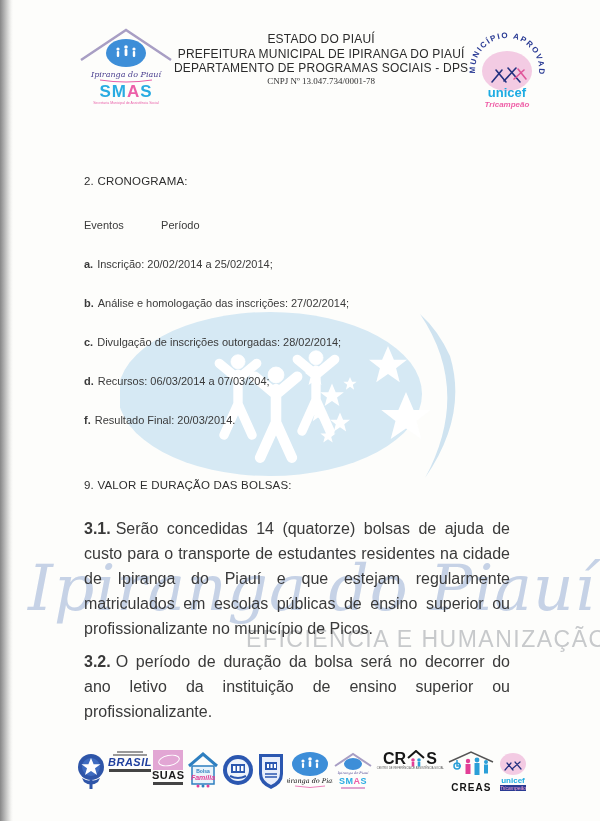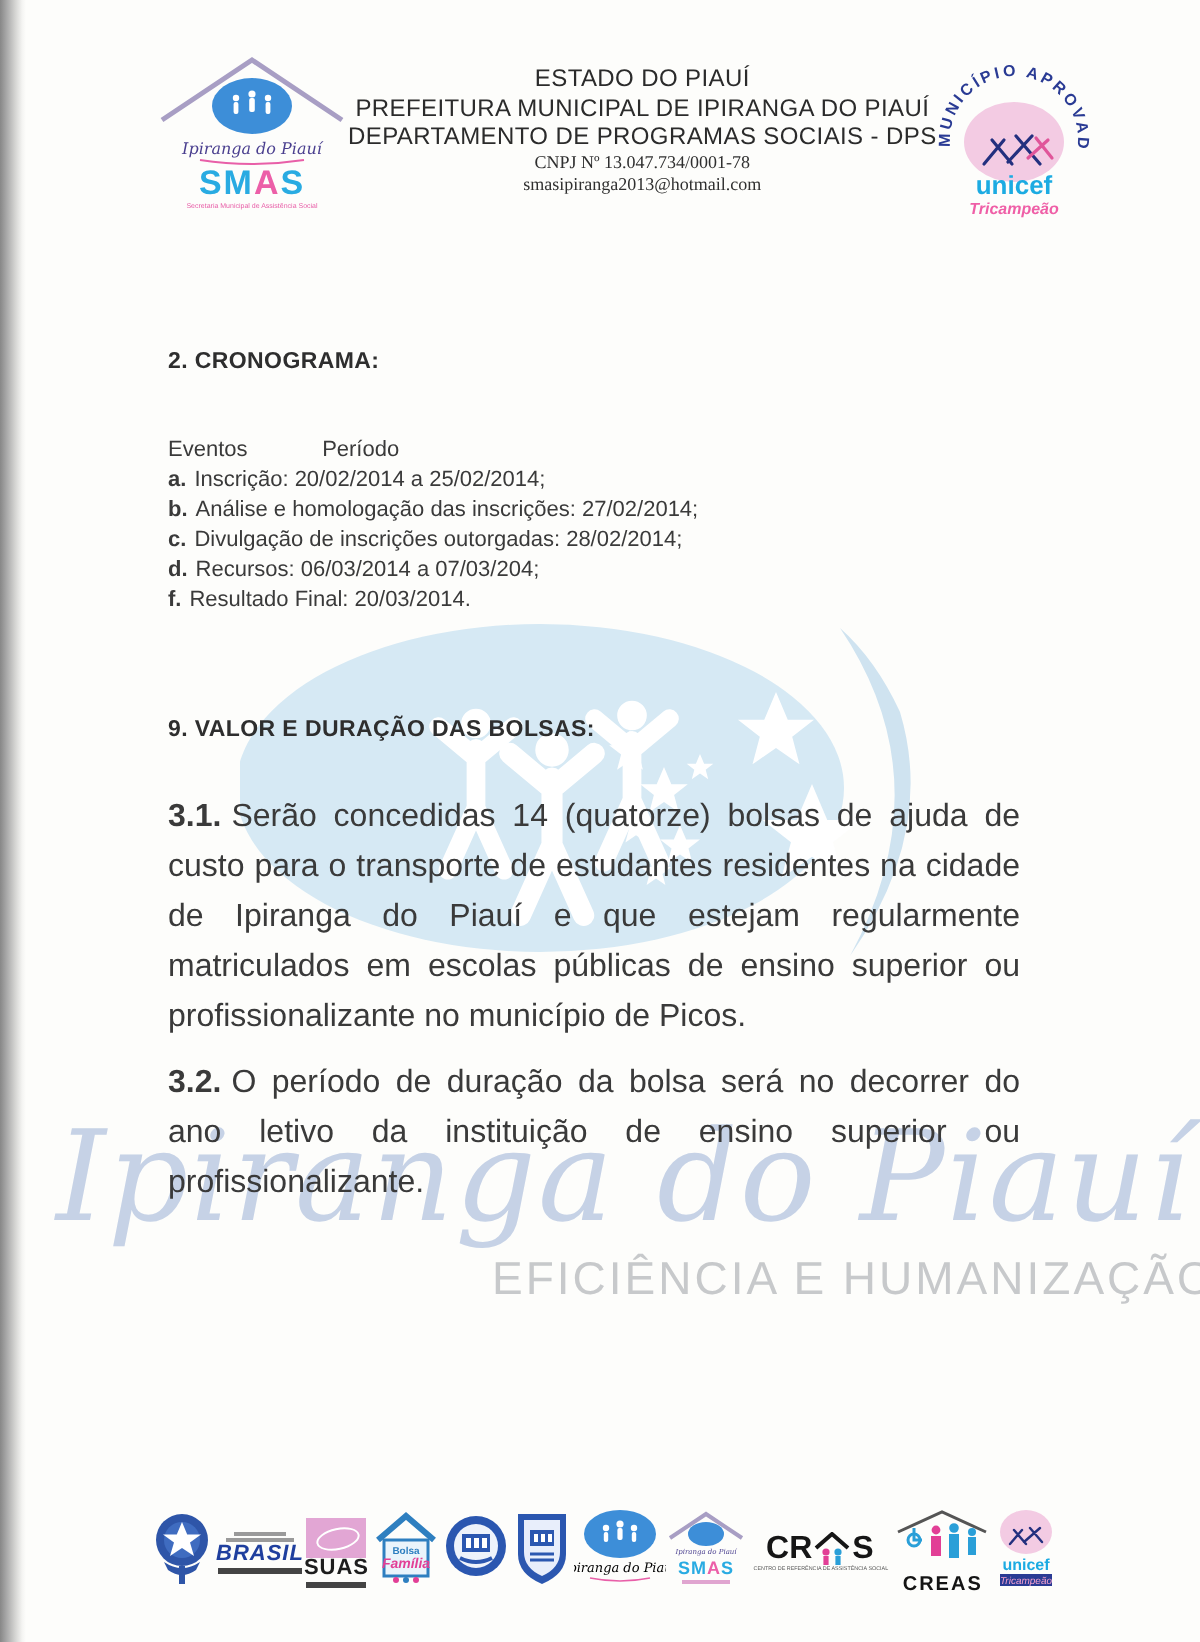--- a/index.html
+++ b/index.html
@@ -27,34 +27,34 @@
   
   .hdr { position:absolute; left:78px; top:26px; width:444px; display:flex; align-items:flex-start; z-index:2; }
   .hdr-center { flex:1; text-align:center; padding-top:6px; }
   .hdr-line { font-size:12px; line-height:14.5px; color:#2b2b2b; letter-spacing:.2px; white-space:nowrap; }
   .hdr-small { font-family:"Liberation Serif", serif; font-size:9px; line-height:11px; color:#2f2f2f; white-space:nowrap; }
   .hdr-small.addr { font-size:9.5px; }
   .logo-box { width:96px; flex:0 0 auto; }
   .logo-box.seal { width:78px; }
   
   .doc-body { position:absolute; left:84px; top:173px; width:426px; z-index:2; color:#3a3a3a; }
-  .sec-title { font-size:11.5px; font-weight:bold; line-height:16px; color:#2e2e2e; letter-spacing:.2px; }
+  .sec-title { font-size:11.5px; font-weight:normal; line-height:16px; color:#2e2e2e; letter-spacing:.2px; }
   .cols { margin-top:29px; font-size:11px; line-height:15px; }
   .cols .col-a { display:inline-block; width:74px; }
-  .item { font-size:11px; line-height:15px; }
+  .item { margin-top:24px; font-size:11px; line-height:15px; }
   .item:first-of-type { }
   .item b { margin-right:4px; }
   .sec-title.three { margin-top:49px; }
   .para { margin-top:23px; font-size:16px; line-height:25px; text-align:justify; }
   .para.last { margin-top:8px; }
   .para b { margin-right:5px; }
   
   .ftr {
     position:absolute; left:74px; top:750px; width:454px; height:52px; z-index:2;
-    display:flex; align-items:center; justify-content:space-between;
+    display:flex; justify-content:space-between;
   }
   .flogo { position:relative; text-align:center; line-height:1; flex:0 0 auto; }
   .microbar { background:#444; height:3px; margin:1px auto 0; }
   .gflabel { font-size:11px; font-weight:bold; font-style:italic; color:#1f3f9e; letter-spacing:.5px; }
   .tinygray { width:26px; height:2px; background:#9a9a9a; margin:1px auto; }
   .suas-top { width:30px; height:20px; background:#e2a6d4; margin:0 auto; position:relative; }
   .suas-top:after { content:""; position:absolute; left:5px; top:5px; width:20px; height:9px;
      border:1.5px solid #fff; border-radius:50%; transform:rotate(-12deg); }
   .suas-label { font-size:11px; font-weight:bold; color:#1d1d1d; letter-spacing:.5px; }
   .script { font-family:"DejaVu Serif", serif; font-style:italic; }
@@ -120,21 +120,20 @@
         <text x="48" y="71" text-anchor="middle" font-size="17" font-weight="bold" letter-spacing="1"><tspan fill="#29abe2">SM</tspan><tspan fill="#ec5fa8">A</tspan><tspan fill="#29abe2">S</tspan></text>
         <text x="48" y="78" text-anchor="middle" font-size="3.5" fill="#e85fa8">Secretaria Municipal de Assistência Social</text>
       </svg>
     </div>
 
     <div class="hdr-center">
       <div class="hdr-line">ESTADO DO PIAUÍ</div>
       <div class="hdr-line">PREFEITURA MUNICIPAL DE IPIRANGA DO PIAUÍ</div>
       <div class="hdr-line">DEPARTAMENTO DE PROGRAMAS SOCIAIS - DPS</div>
       <div class="hdr-small">CNPJ Nº 13.047.734/0001-78</div>
-      <div class="hdr-small">smasipiranga2013@hotmail.com</div>
     </div>
 
     <div class="logo-box seal">
       <svg width="78" height="86" viewBox="0 0 78 86">
         <defs>
             <path id="arcH" d="M 8 52 A 32 32 0 1 1 70 52"></path>
           </defs>
         <text font-size="8" font-weight="bold" fill="#2a3b94" letter-spacing="1.5">
           <textPath href="#arcH" startOffset="4%">MUNICÍPIO APROVADO</textPath>
         </text>

